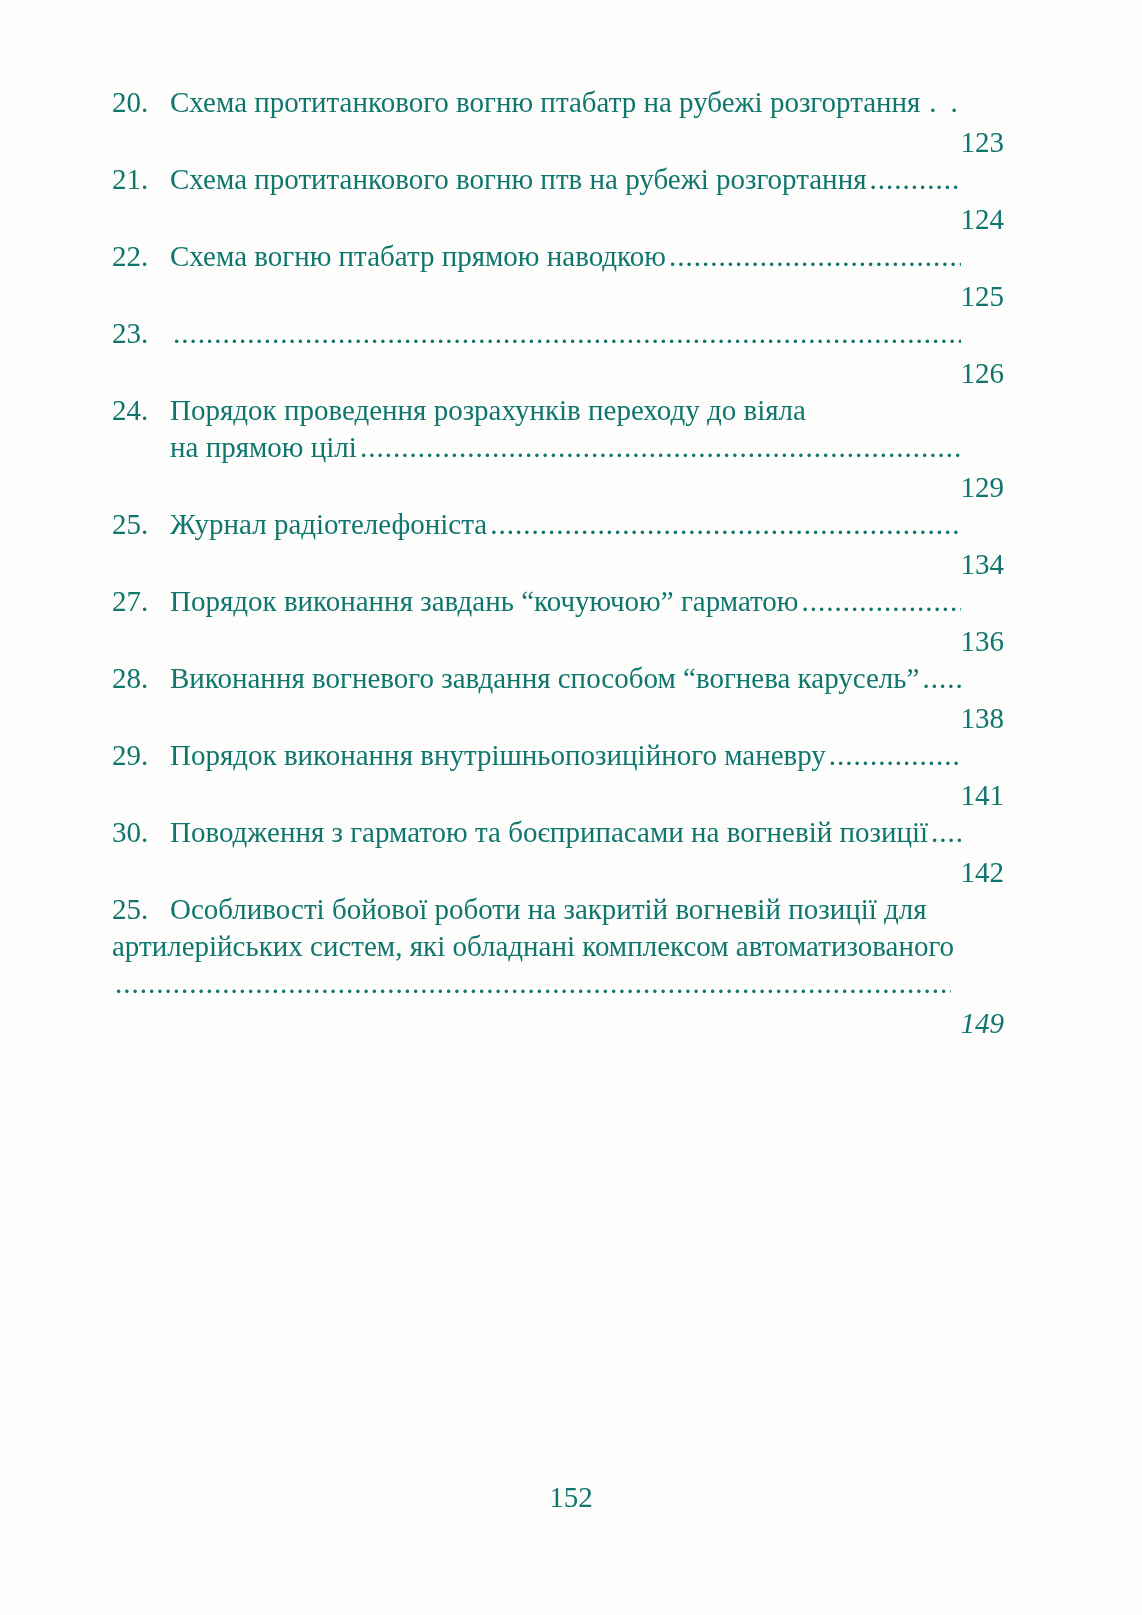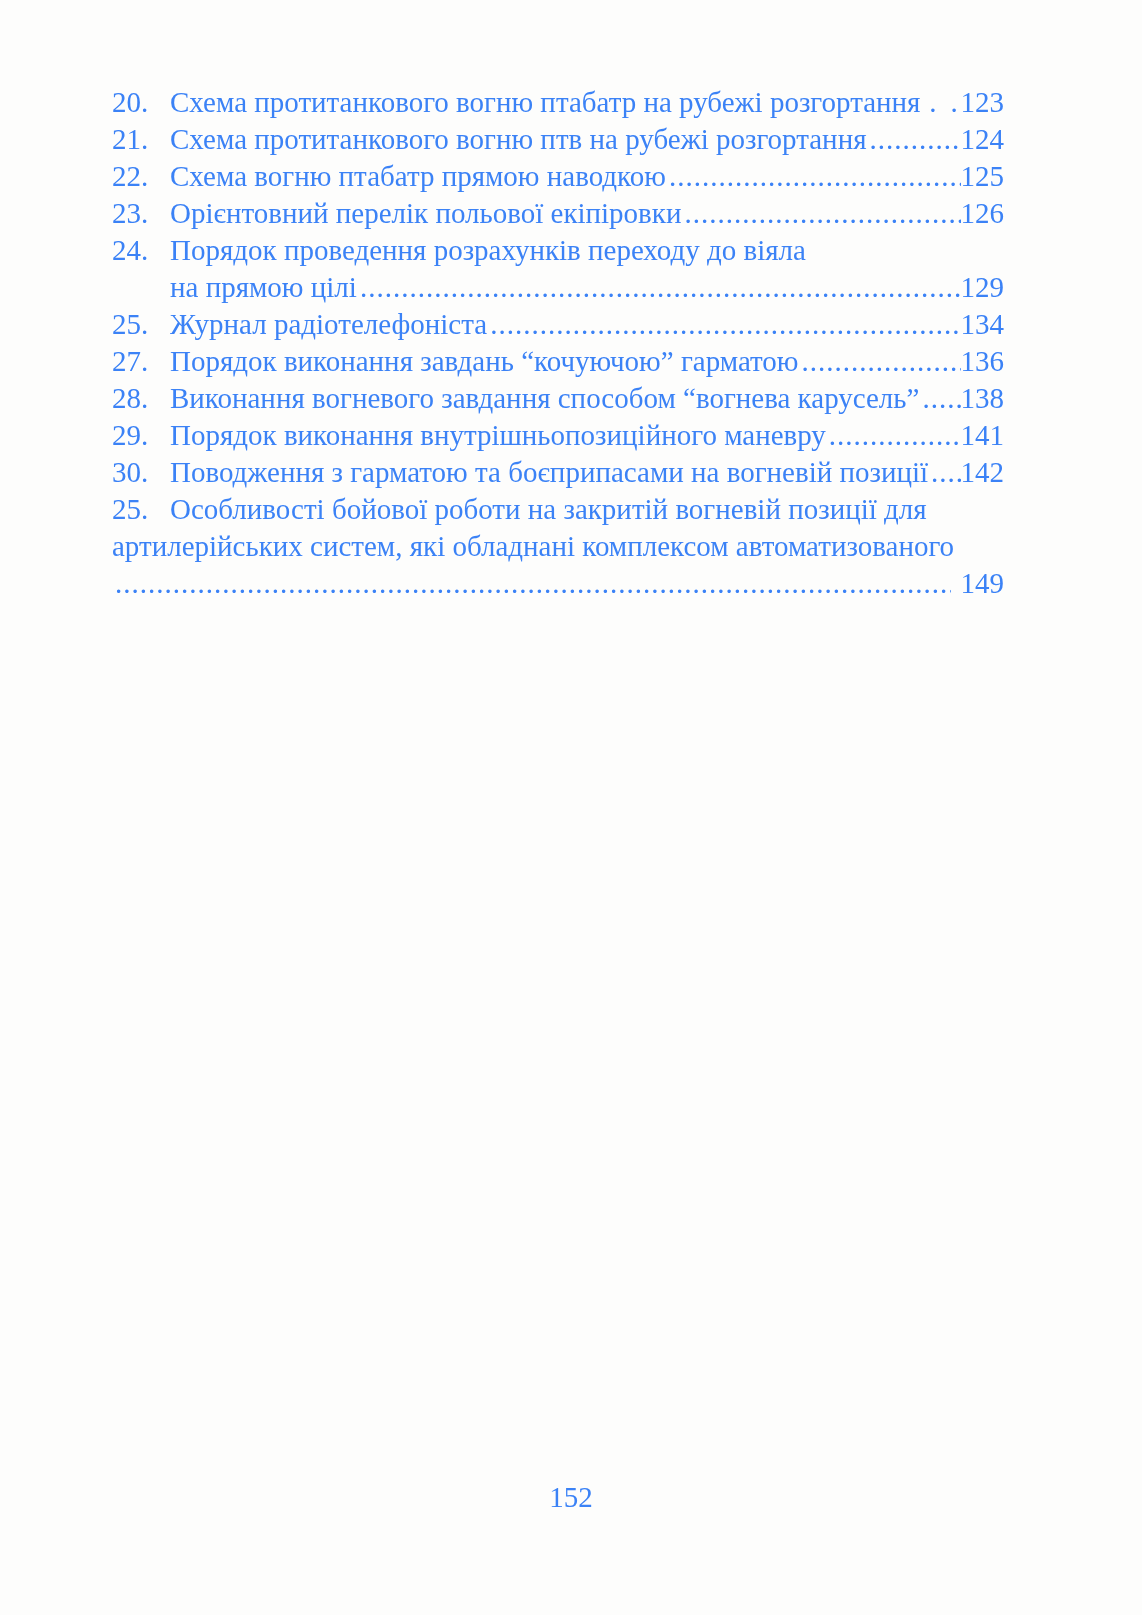--- a/index.html
+++ b/index.html
@@ -6,21 +6,21 @@
     margin: 0;
     padding: 0;
     background: #e8e8e8;
   }
   .doc-page {
     position: relative;
     width: 1142px;
     height: 1615px;
     margin: 0 auto;
     background: #fdfdfc;
-    color: #3b82f6;
+    color: #0f766e;
     font-family: "Liberation Serif", "DejaVu Serif", serif;
     font-size: 29px;
     overflow: hidden;
   }
   .toc {
     position: absolute;
     left: 112px;
     top: 84px;
     width: 892px;
     line-height: 37px;
@@ -57,23 +57,25 @@
     white-space: nowrap;
     letter-spacing: 1px;
   }
   .toc-row.spaced .leader::after {
     letter-spacing: 0.48em;
     padding-left: 0.2em;
   }
   .toc-pg {
     flex: 0 0 auto;
     text-align: right;
+    margin-top: 40px;
   }
   .toc-row.pg-gap .toc-pg {
     padding-left: 10px;
+    font-style: italic;
   }
   .toc-row.hang {
     padding-left: 58px;
   }
   
   .toc-row.flush {
     padding-left: 0;
   }
   .page-footer {
     position: absolute;
@@ -107,21 +109,20 @@
 
     <div class="toc-row">
       <span class="toc-num">22.</span>
       <span class="toc-title">Схема вогню птабатр прямою наводкою</span>
       <span class="leader"></span>
       <span class="toc-pg">125</span>
     </div>
 
     <div class="toc-row">
       <span class="toc-num">23.</span>
-      <span class="toc-title">Орієнтовний перелік польової екіпіровки</span>
       <span class="leader"></span>
       <span class="toc-pg">126</span>
     </div>
 
     <div class="toc-row">
       <span class="toc-num">24.</span>
       <span class="toc-title">Порядок проведення розрахунків переходу до віяла</span>
     </div>
 
     <div class="toc-row hang">

